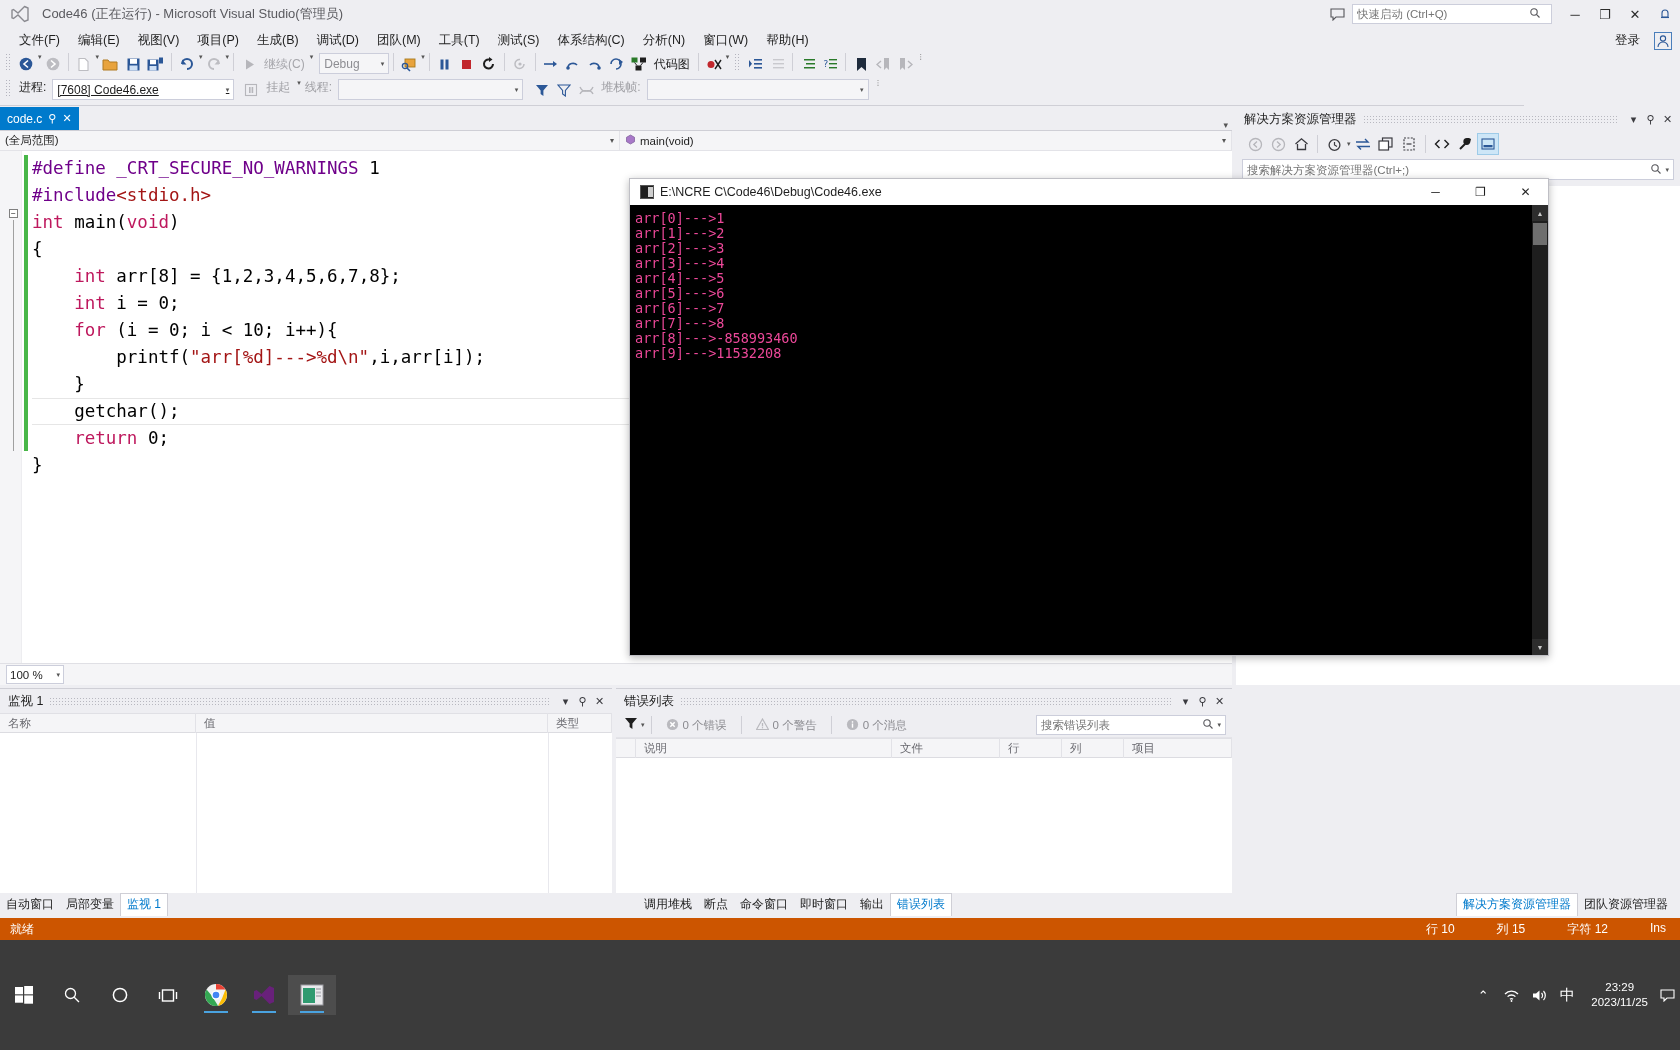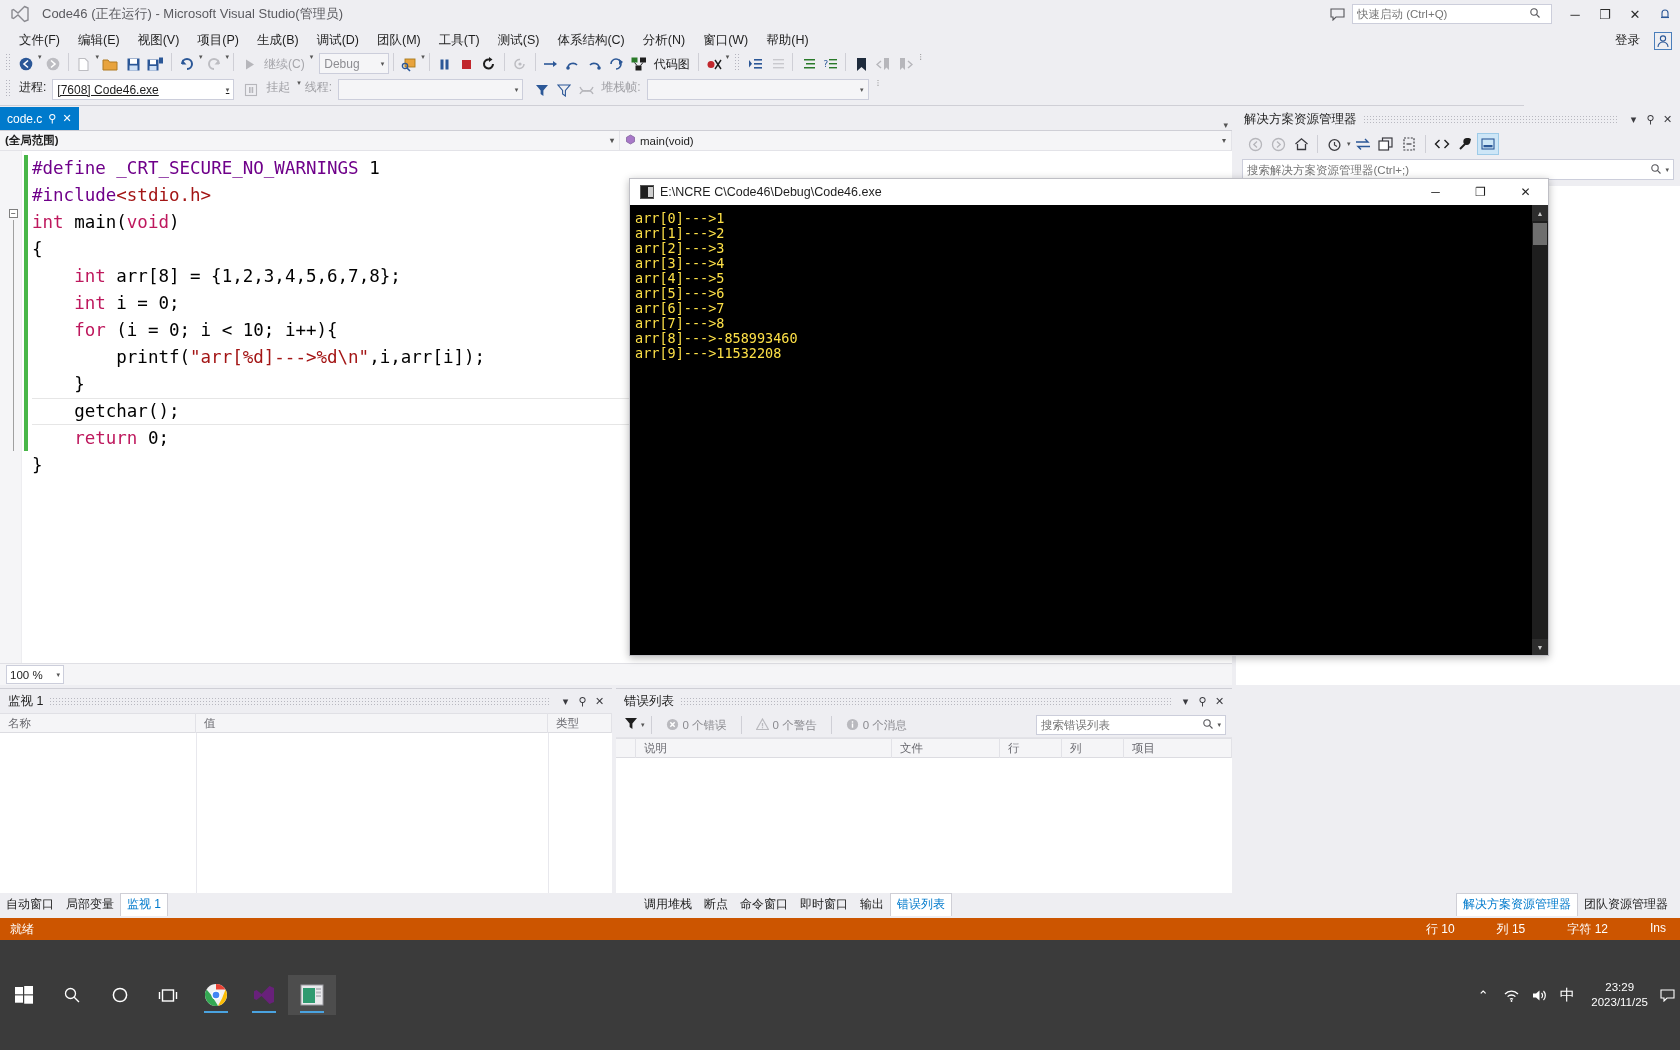--- a/index.html
+++ b/index.html
@@ -174,21 +174,21 @@
   .console-ico { width:14px; height:14px; margin:0 6px 0 10px; position:relative;
                  background:#1e1e1e; border:1px solid #555; }
   .console-ico::after { content:''; position:absolute; left:7px; top:1px; width:5px; height:10px; background:#cfcfcf; }
   .console-name { font-size:12.5px; color:#1e1e1e; }
   .console-wbtns { margin-left:auto; display:flex; }
   .console-wbtn { width:45px; height:26px; display:flex; align-items:center; justify-content:center;
                   font-size:12px; color:#1e1e1e; }
   .console-body { position:absolute; left:0; right:0; top:26px; bottom:0; background:#000;
                   display:flex; }
   .console-text {
-    flex:1; color:#fde047; font-family:"DejaVu Sans Mono","Liberation Mono",monospace;
+    flex:1; color:#ec4899; font-family:"DejaVu Sans Mono","Liberation Mono",monospace;
     font-size:13.5px; line-height:15px; white-space:pre; padding:6px 0 13px 5px;
   }
   .console-scroll { width:16px; background:#1e1e1e; position:relative; }
   .cs-btn { width:16px; height:16px; display:flex; align-items:center; justify-content:center;
             font-size:7px; color:#c8c8c8; background:#2d2d2d; }
   .cs-thumb { position:absolute; left:1px; top:18px; width:14px; height:22px; background:#6e6e6e; }
   .cs-down { position:absolute; bottom:0; }
 
   
   .watch-panel {
@@ -564,21 +564,21 @@
   <div class="doc-tabstrip">
     <div class="doc-tab">
       <span>code.c</span>
       <span class="pin">⚲</span>
       <span class="x">✕</span>
     </div>
     <div class="tabstrip-right">▾</div>
   </div>
 
   <div class="navbar">
-    <div class="navcombo" style="width:620px;font-weight:bold;">
+    <div class="navcombo" style="width:620px;">
       <span>(全局范围)</span>
       <span class="nc-caret">▾</span>
     </div>
     <div class="navcombo" style="width:612px;">
       <span style="display:flex;align-items:center;">
         <span class="nc-ico">
           <svg width="11" height="11" viewBox="0 0 11 11">
               <path d="M5.5 1 L9.5 3.3 L9.5 7.7 L5.5 10 L1.5 7.7 L1.5 3.3 Z" fill="#a878c8" stroke="#7a5a96" stroke-width="0.7"></path>
             </svg>
         </span>

